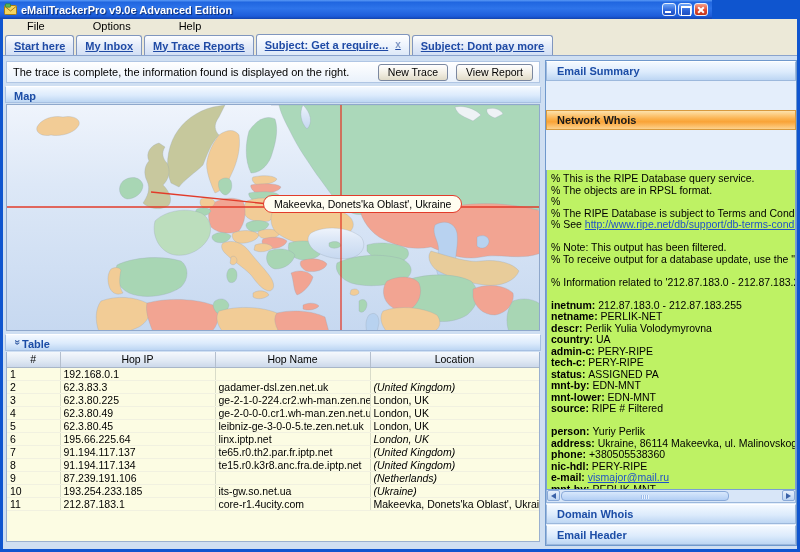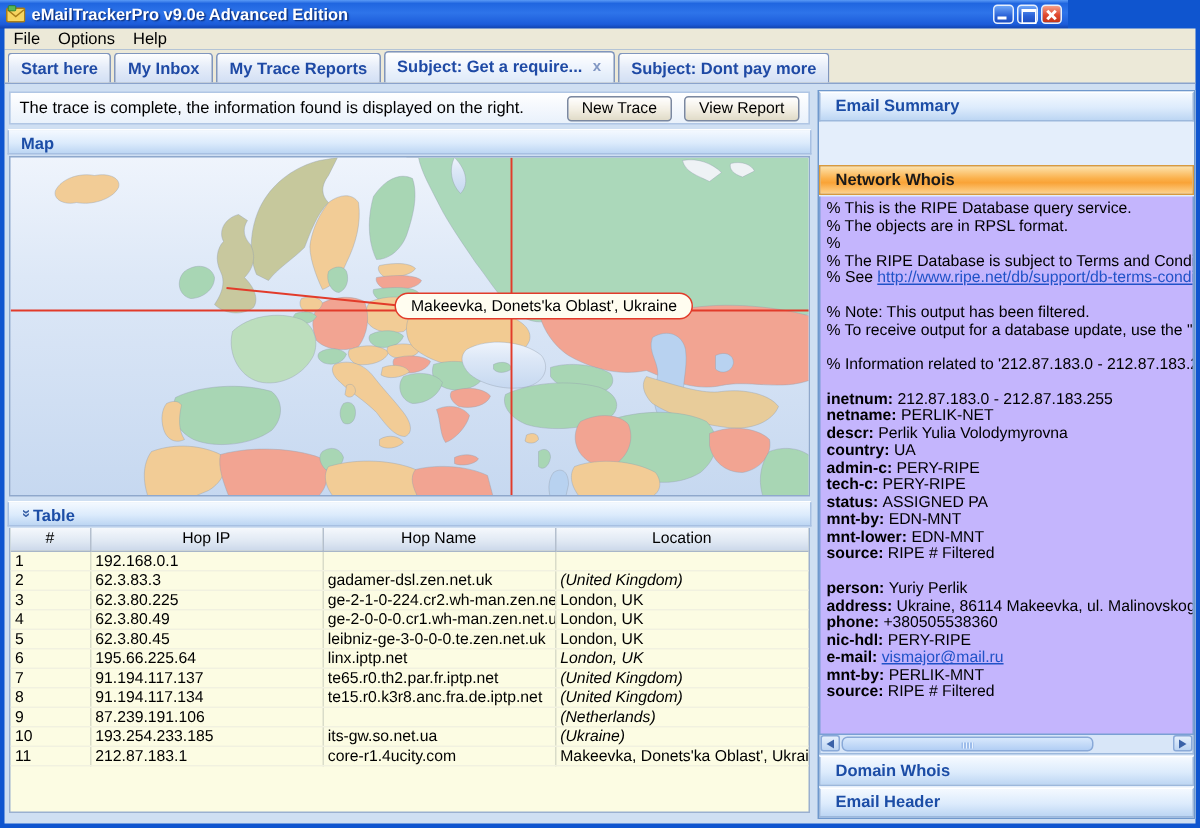--- a/index.html
+++ b/index.html
@@ -20,28 +20,28 @@
   .winbtn.close { background:linear-gradient(180deg,#f6a088,#e0482e 55%,#c23418); }
   .winbtn.min::after { content:""; position:absolute; left:2px; bottom:2px; width:6px; height:2px; background:#fff; }
   .winbtn.max::after { content:""; position:absolute; left:2px; top:2px; width:8px; height:7px; border:1px solid #fff; border-top-width:2px; }
   .winbtn.close::before, .winbtn.close::after { content:""; position:absolute; left:2px; top:5px; width:8px; height:2px; background:#fff; }
   .winbtn.close::before { transform:rotate(45deg); }
   .winbtn.close::after  { transform:rotate(-45deg); }
 
   
   .menubar { position:absolute; top:19px; left:3px; width:794px; height:14px; background:#ece9d8;
     display:flex; align-items:center; }
-  .menu-item { padding:0 6px; height:14px; line-height:14px; color:#000; }
+  .menu-item { padding:0 24px; height:14px; line-height:14px; color:#000; }
 
   .tabbar { position:absolute; top:33px; left:3px; width:794px; height:23px; background:#ece9d8;
     border-bottom:1px solid #8aa3cc; display:flex; align-items:flex-end; padding-left:2px; gap:2px; }
   .tab { height:20px; padding:0 8px; display:flex; align-items:center; white-space:nowrap;
     background:linear-gradient(180deg,#fdfeff,#e6edf9 45%,#d2dff4);
     border:1px solid #8096be; border-bottom:none; border-radius:3px 3px 0 0;
-    color:#1f4aa5; font-weight:bold; font-size:11px; }
+    color:#1f4aa5; font-weight:bold; font-size:11px;text-decoration:underline; }
   .tab.active { background:linear-gradient(180deg,#ffffff,#eef4fd 50%,#dde9f8); height:21px; }
   .tab .tab-close { margin-left:7px; color:#8298c4; font-weight:bold; font-size:10px; line-height:10px; }
 
   
   .content { position:absolute; top:56px; left:3px; width:794px; height:493px; background:#cfdff2; }
 
   
   .status-panel { position:absolute; left:3px; top:5px; width:534px; height:22px;
     background:linear-gradient(180deg,#ffffff,#e9f1fb); border:1px solid #b0c6e4;
     display:flex; align-items:center; padding:0 6px; }
@@ -77,22 +77,22 @@
   table.hops td.loc.it { font-style:italic; }
 
   
   .right-panel { position:absolute; left:542px; top:4px; width:252px; height:486px;
     display:flex; flex-direction:column; background:#e4eefb; border:1px solid #6f98cc; }
   .acc-header { flex:0 0 20px; display:flex; align-items:center; padding-left:10px;
     background:linear-gradient(180deg,#f4f9ff,#dcebfc 55%,#bdd6f3);
     border:1px solid #9cb8dc; border-top-color:#fff; color:#1c4da6; font-weight:bold; margin-bottom:1px; }
   .acc-header.orange { background:linear-gradient(180deg,#fde2ab,#fbb04a 45%,#f9a337 60%,#fdd28d);
     border-color:#d89a3e; color:#1a1a1a;margin-top:28px; }
-  .whois-box { flex:1 1 auto; background:#c4b5fd; border:1px solid #7aa0d4; border-top:none;
-    padding:3px 14px 0 4px; overflow:hidden; font-size:10.5px; }
+  .whois-box { flex:1 1 auto; background:#bef264; border:1px solid #7aa0d4; border-top:none;
+    padding:3px 14px 0 4px; overflow:hidden; font-size:10.5px;margin-top:39px; }
   .wline { height:11.5px; line-height:11.5px; white-space:nowrap; }
   .wline b { font-weight:bold; }
   .wlink { color:var(--link-blue,#2052c8); text-decoration:underline; }
   .hscroll { flex:0 0 13px; display:flex; background:#d8e6f8; border:1px solid #9cb8dc; border-top:none; position:relative; }
   .scroll-arrow { width:13px; height:11px; background:linear-gradient(180deg,#e6f0fc,#bcd4f2); border:1px solid #89a9d8; border-radius:2px;
     display:flex; align-items:center; justify-content:center; }
   .scroll-arrow.left { margin-right:0; } .scroll-arrow.right { margin-left:auto; }
   .tri { width:0; height:0; border-style:solid; }
   .tri.l { border-width:3px 5px 3px 0; border-color:transparent #3a62a8 transparent transparent; }
   .tri.r { border-width:3px 0 3px 5px; border-color:transparent transparent transparent #3a62a8; }
@@ -284,21 +284,21 @@
             </tr>
             <tr>
               <td>4</td>
               <td>62.3.80.49</td>
               <td>ge-2-0-0-0.cr1.wh-man.zen.net.uk</td>
               <td class="loc">London, UK</td>
             </tr>
             <tr>
               <td>5</td>
               <td>62.3.80.45</td>
-              <td>leibniz-ge-3-0-0-0.te.zen.net.uk</td>
+              <td>leibniz-ge-3-0-0-5.te.zen.net.uk</td>
               <td class="loc">London, UK</td>
             </tr>
             <tr>
               <td>6</td>
               <td>195.66.225.64</td>
               <td>linx.iptp.net</td>
               <td class="loc it">London, UK</td>
             </tr>
             <tr>
               <td>7</td>

